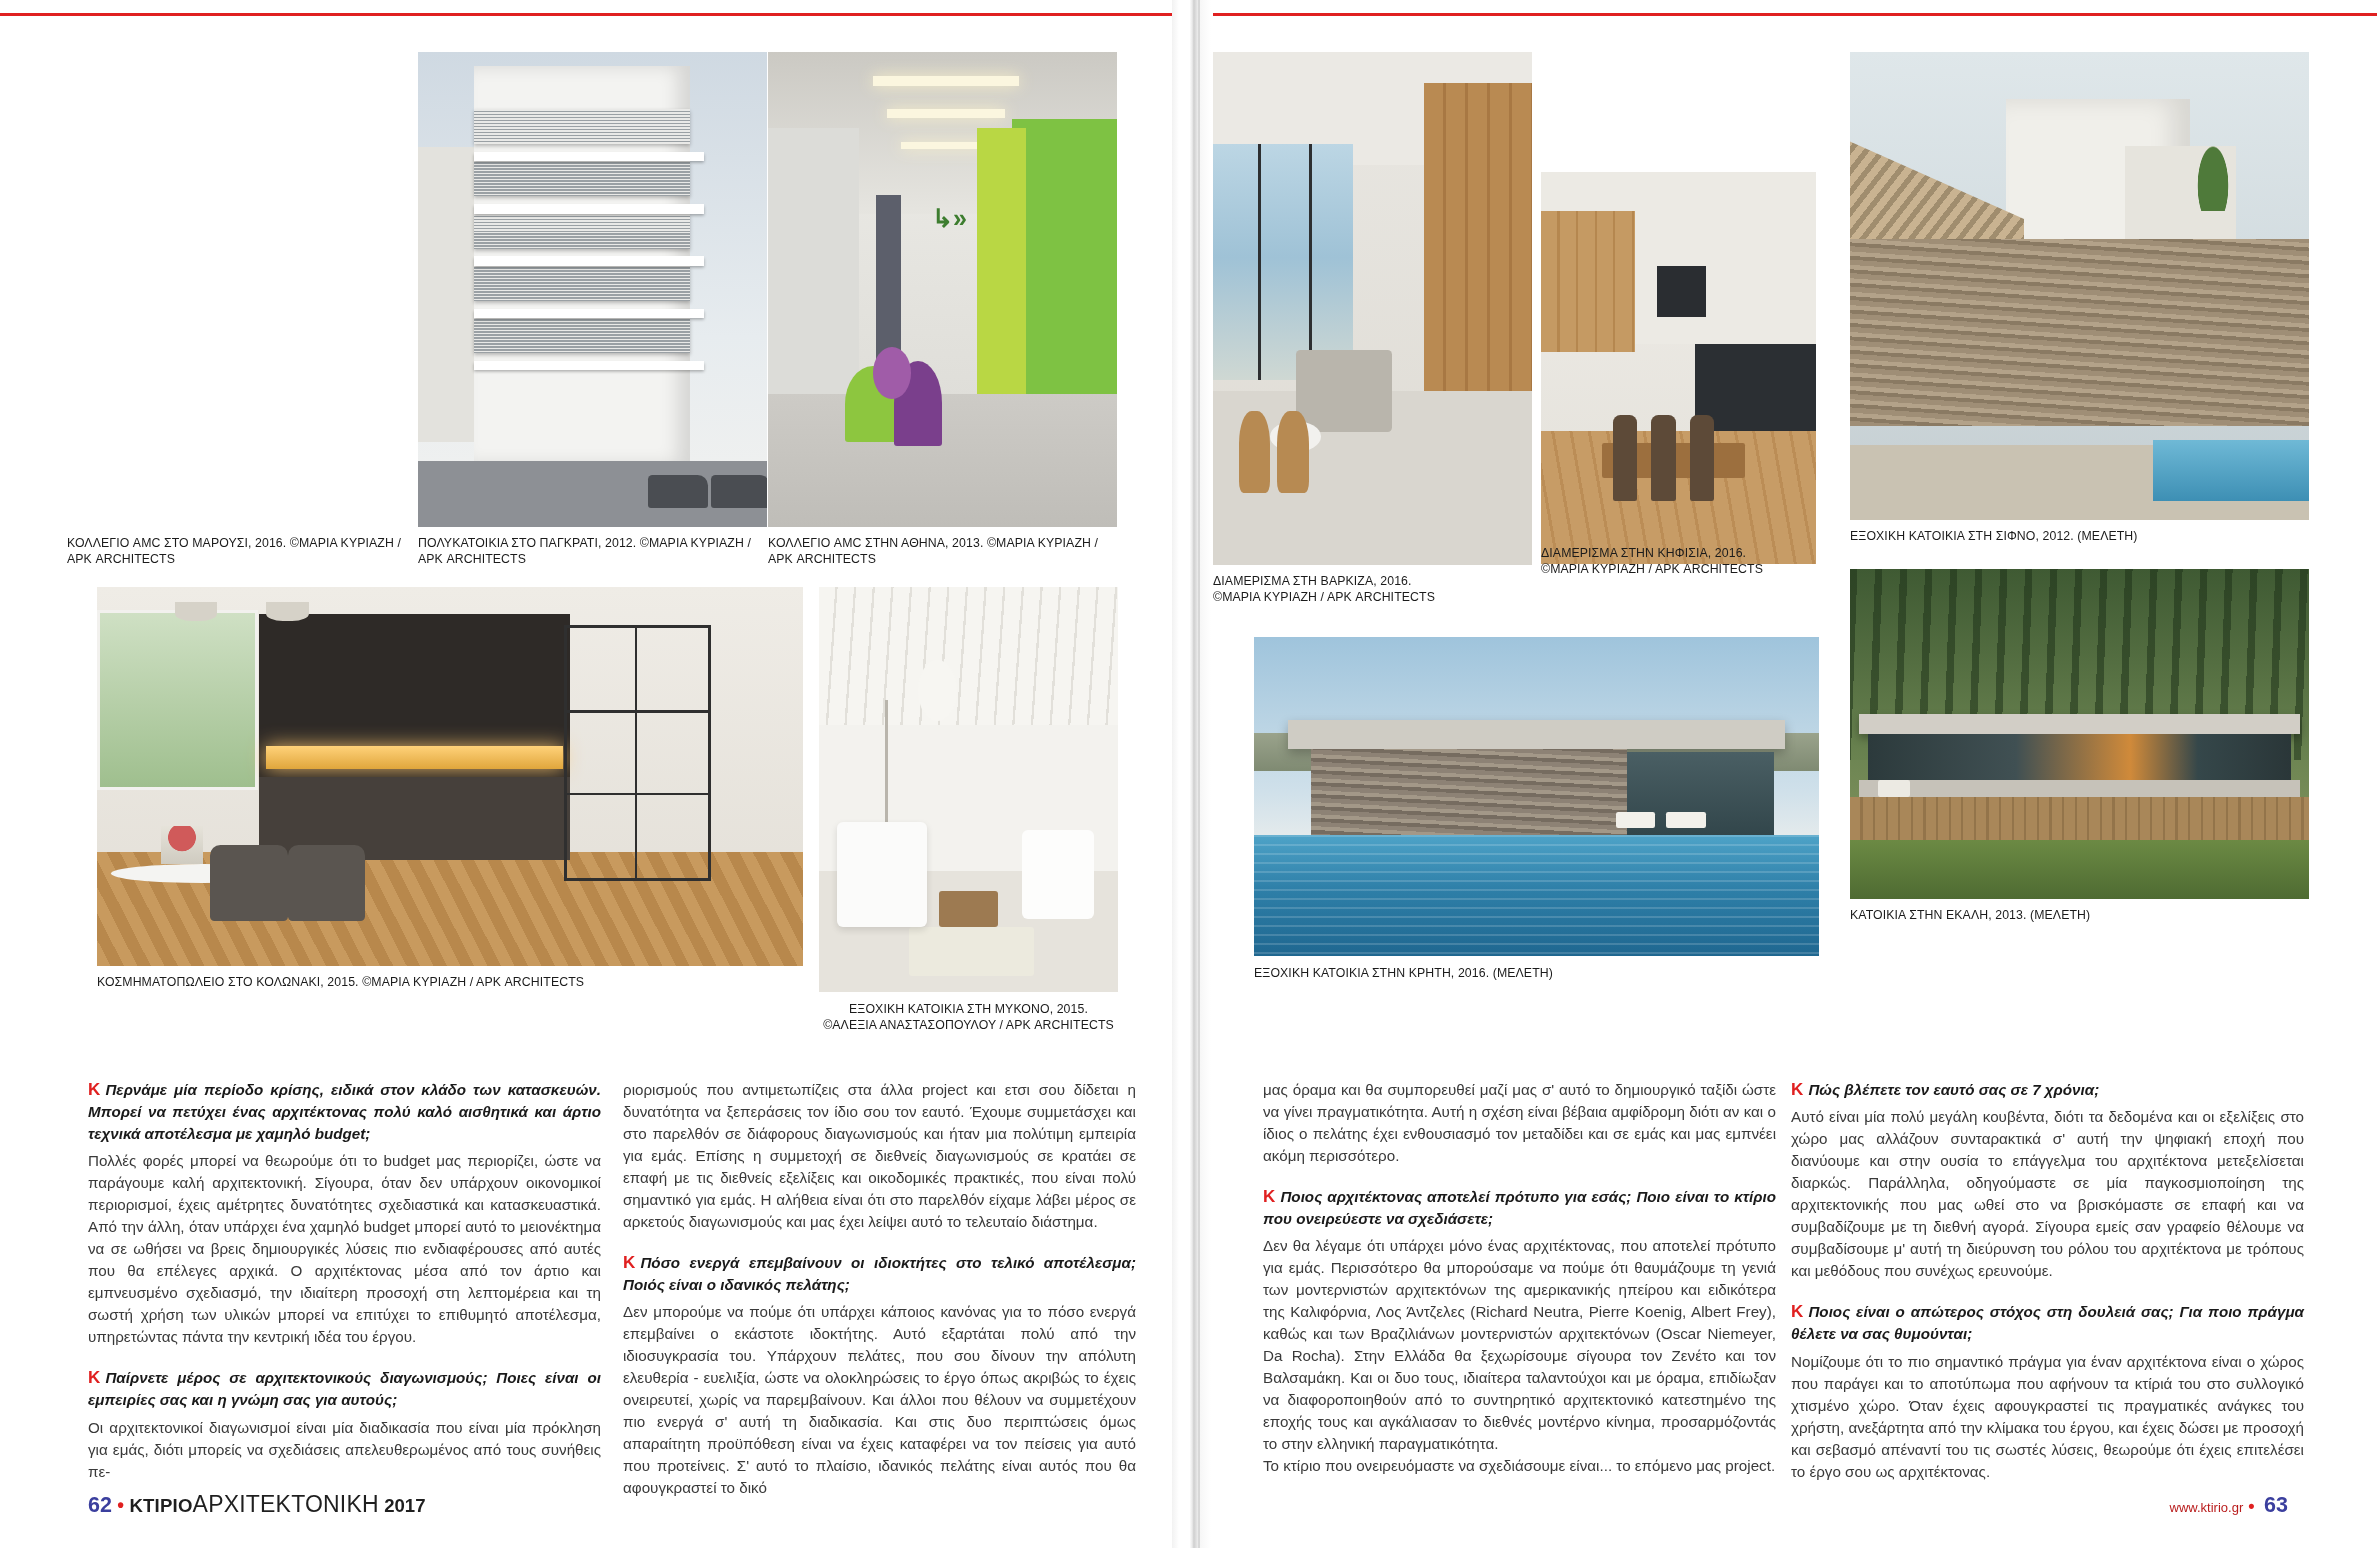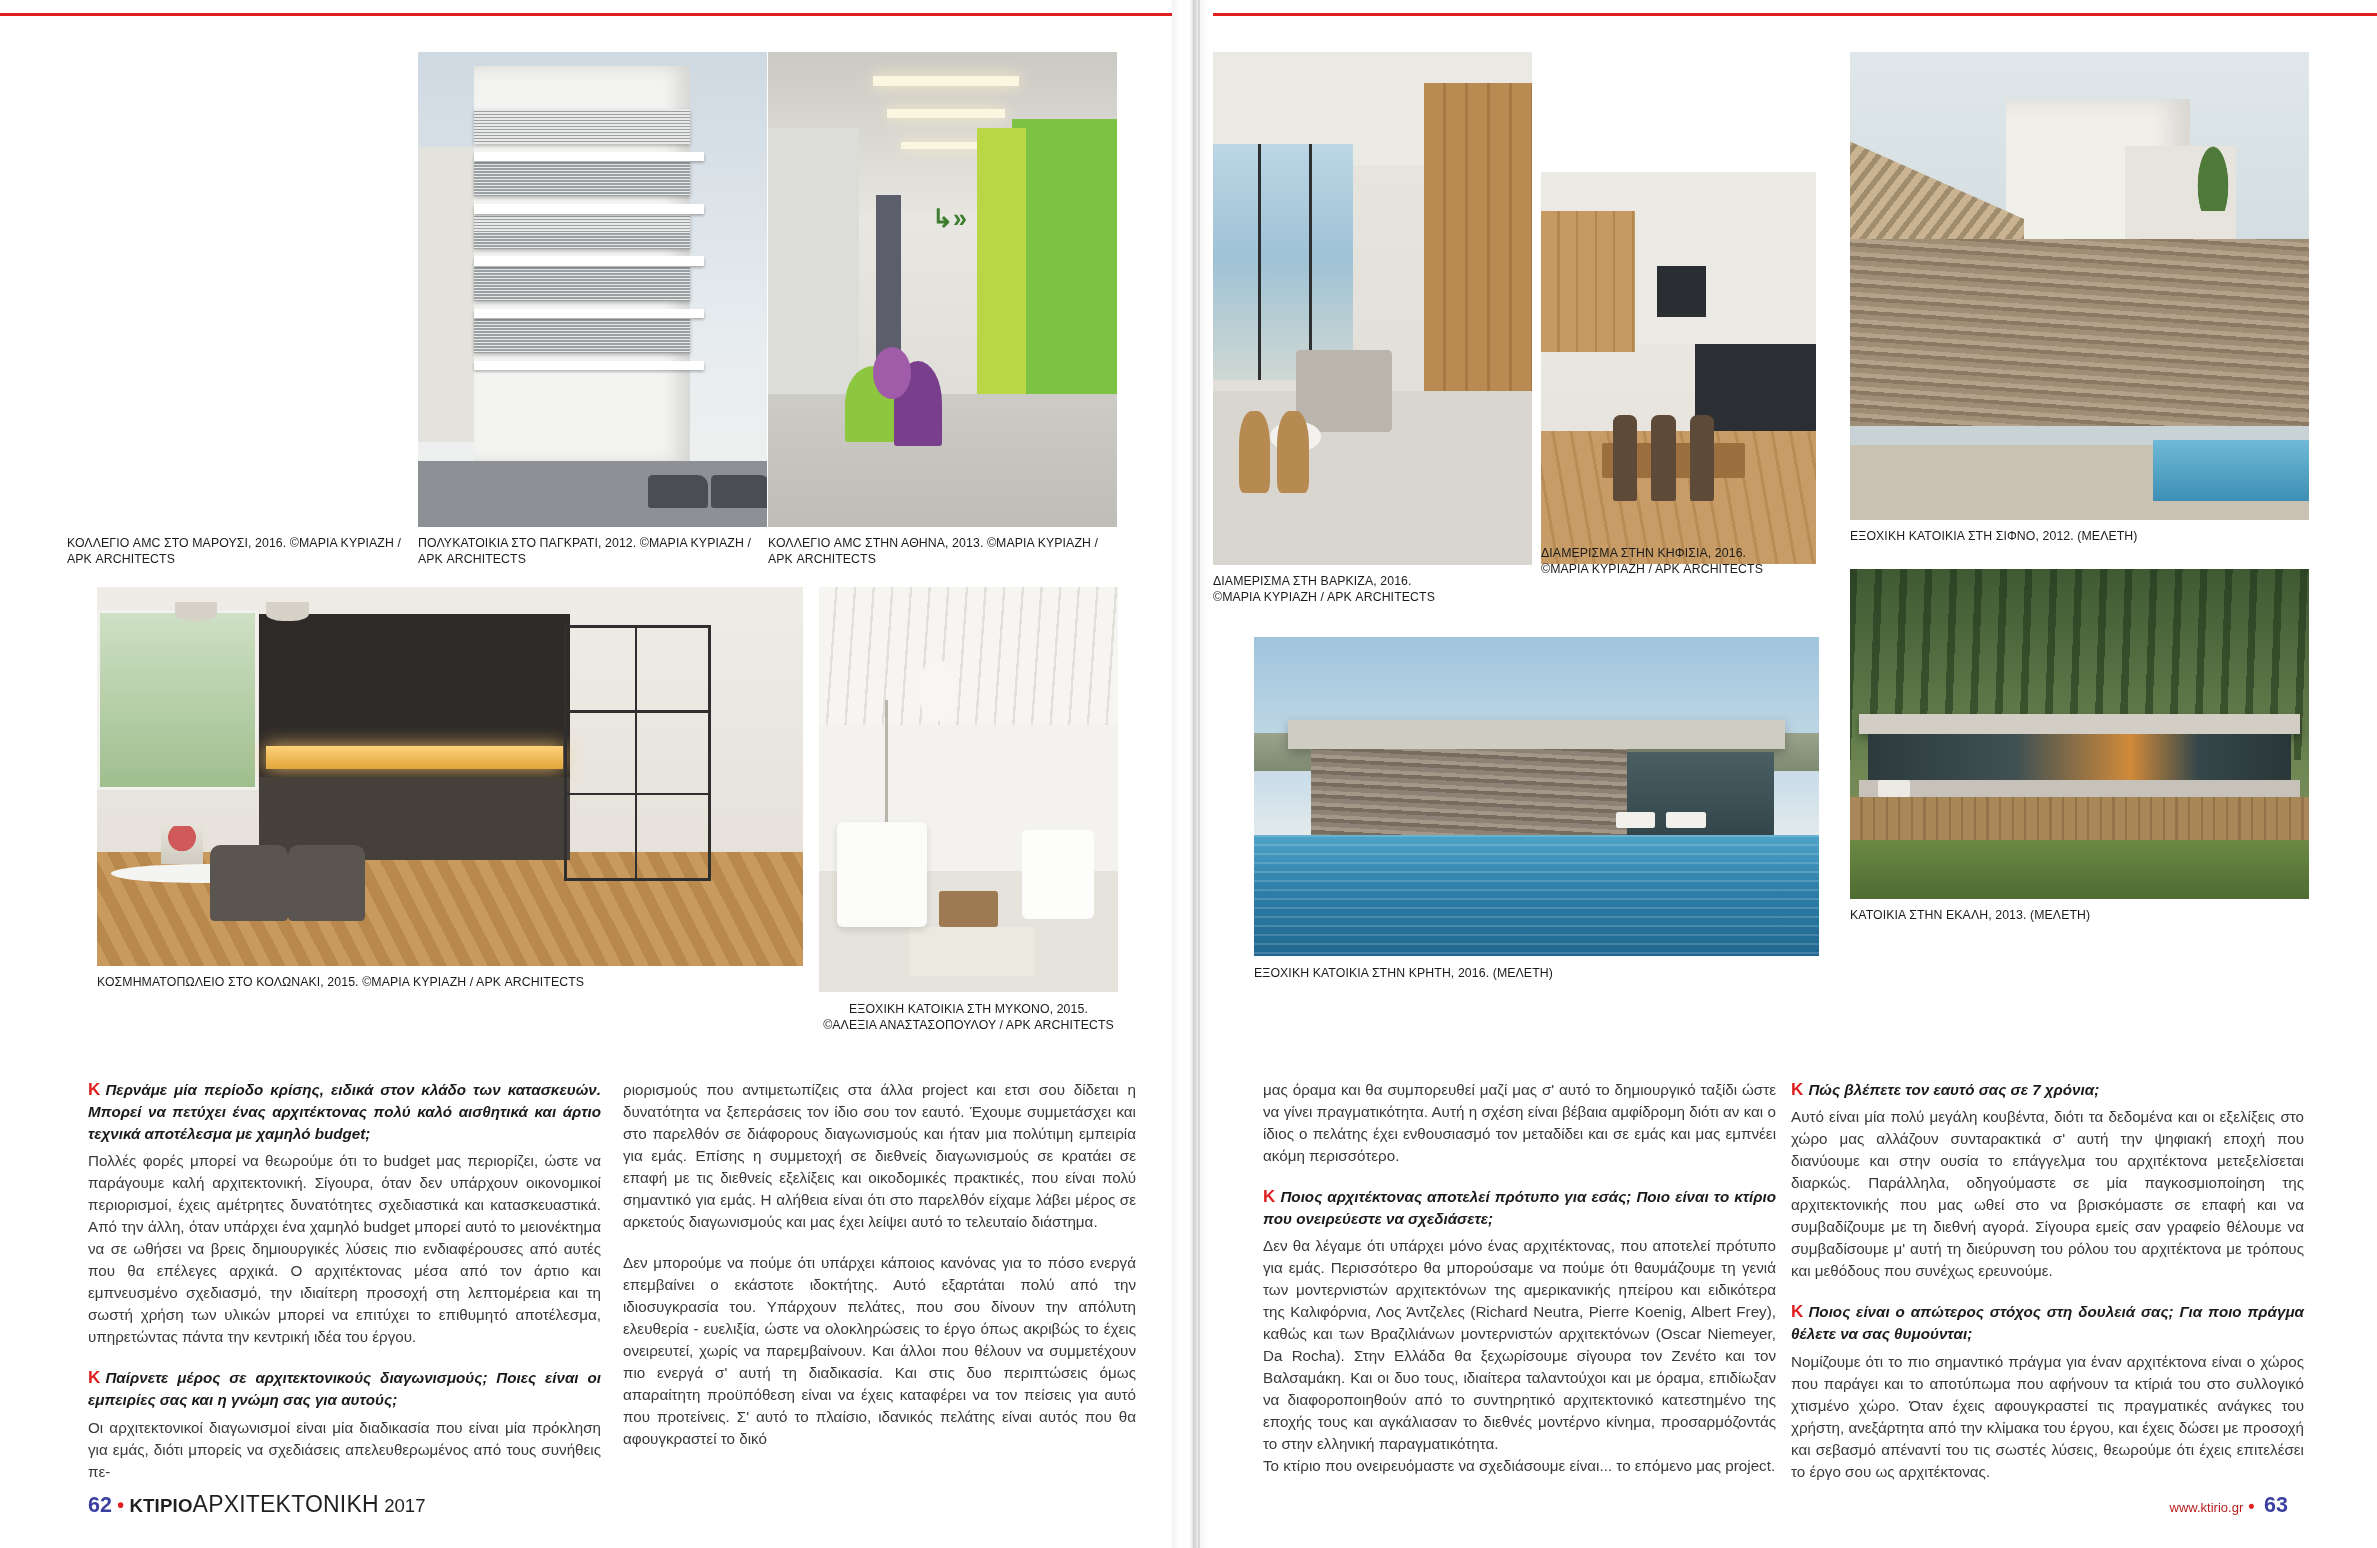--- a/index.html
+++ b/index.html
@@ -30,21 +30,21 @@
   .q{font-style:italic;font-weight:bold;color:#1a1a1a;display:block;margin-bottom:5.2px;}
   .q .kmark{color:#e02020;font-weight:bold;font-style:normal;font-size:17px;margin-right:5.2px;}
   .p{display:block;margin-bottom:19.3px;}
   .p:last-child{margin-bottom:0;}
 
   
   .folio-left{position:absolute;left:88px;bottom:30px;font-size:19.3px;color:#3c3c8c;}
   .folio-left .num{color:#3b3f9e;font-weight:bold;font-size:21.5px;}
   .folio-left .kt{color:#1f1f1f;font-weight:bold;font-size:18.6px;letter-spacing:0.2px;}
   .folio-left .arch{color:#1f1f1f;font-weight:normal;font-size:23px;letter-spacing:0.2px;}
-  .folio-left .yr{color:#1f1f1f;font-weight:normal;font-size:18.6px;}
+  .folio-left .yr{color:#1f1f1f;font-weight:bold;font-size:18.6px;}
   .folio-right{position:absolute;right:89px;bottom:30px;font-size:18px;color:#4a4a8e;}
   .folio-right .site{color:#b91c1c;font-size:13px;}
   .folio-right .num{color:#3b3f9e;font-weight:bold;font-size:21.5px;margin-left:4.5px;}
   .folio-left .dot,.folio-right .dot{color:#e02020;font-weight:bold;}
 
   
   
   .p1 .sky{background:linear-gradient(180deg,#2f78c4 0%,#68a8dc 55%,#a9cbe6 100%);}
   .p1 .bldg{position:absolute;left:18%;top:14%;width:86%;height:62%;
     background:repeating-linear-gradient(177deg,#8d4e28 0px,#8d4e28 2.2px,#5c2f17 2.2px,#5c2f17 4.5px);
@@ -348,20 +348,21 @@
 
   <div class="col" style="left:88px;top:1079px;">
     <span class="q"><span class="kmark">K</span><span>Περνάμε μία περίοδο κρίσης, ειδικά στον κλάδο των κατασκευών. Μπορεί να πετύχει ένας αρχιτέκτονας πολύ καλό αισθητικά και άρτιο τεχνικά αποτέλεσμα με χαμηλό budget;</span></span>
     <span class="p">Πολλές φορές μπορεί να θεωρούμε ότι το budget μας περιορίζει, ώστε να παράγουμε καλή αρχιτεκτονική. Σίγουρα, όταν δεν υπάρχουν οικονομικοί περιορισμοί, έχεις αμέτρητες δυνατότητες σχεδιαστικά και κατασκευαστικά. Από την άλλη, όταν υπάρχει ένα χαμηλό budget μπορεί αυτό το μειονέκτημα να σε ωθήσει να βρεις δημιουργικές λύσεις πιο ενδιαφέρουσες από αυτές που θα επέλεγες αρχικά. Ο αρχιτέκτονας μέσα από τον άρτιο και εμπνευσμένο σχεδιασμό, την ιδιαίτερη προσοχή στη λεπτομέρεια και τη σωστή χρήση των υλικών μπορεί να επιτύχει το επιθυμητό αποτέλεσμα, υπηρετώντας πάντα την κεντρική ιδέα του έργου.</span>
     <span class="q"><span class="kmark">K</span><span>Παίρνετε μέρος σε αρχιτεκτονικούς διαγωνισμούς; Ποιες είναι οι εμπειρίες σας και η γνώμη σας για αυτούς;</span></span>
     <span class="p">Οι αρχιτεκτονικοί διαγωνισμοί είναι μία διαδικασία που είναι μία πρόκληση για εμάς, διότι μπορείς να σχεδιάσεις απελευθερωμένος από τους συνήθεις πε-</span>
   </div>
 
   <div class="col" style="left:623px;top:1079px;">
     <span class="p">ριορισμούς που αντιμετωπίζεις στα άλλα project και ετσι σου δίδεται η δυνατότητα να ξεπεράσεις τον ίδιο σου τον εαυτό. Έχουμε συμμετάσχει και στο παρελθόν σε διάφορους διαγωνισμούς και ήταν μια πολύτιμη εμπειρία για εμάς. Επίσης η συμμετοχή σε διεθνείς διαγωνισμούς σε κρατάει σε επαφή με τις διεθνείς εξελίξεις και οικοδομικές πρακτικές, που είναι πολύ σημαντικό για εμάς. Η αλήθεια είναι ότι στο παρελθόν είχαμε λάβει μέρος σε αρκετούς διαγωνισμούς και μας έχει λείψει αυτό το τελευταίο διάστημα.</span>
+    <span class="q"><span class="kmark">K</span><span>Πόσο ενεργά επεμβαίνουν οι ιδιοκτήτες στο τελικό αποτέλεσμα; Ποιός είναι ο ιδανικός πελάτης;</span></span>
     <span class="p">Δεν μπορούμε να πούμε ότι υπάρχει κάποιος κανόνας για το πόσο ενεργά επεμβαίνει ο εκάστοτε ιδοκτήτης. Αυτό εξαρτάται πολύ από την ιδιοσυγκρασία του. Υπάρχουν πελάτες, που σου δίνουν την απόλυτη ελευθερία - ευελιξία, ώστε να ολοκληρώσεις το έργο όπως ακριβώς το έχεις ονειρευτεί, χωρίς να παρεμβαίνουν. Και άλλοι που θέλουν να συμμετέχουν πιο ενεργά σ' αυτή τη διαδικασία. Και στις δυο περιπτώσεις όμως απαραίτητη προϋπόθεση είναι να έχεις καταφέρει να τον πείσεις για αυτό που προτείνεις. Σ' αυτό το πλαίσιο, ιδανικός πελάτης είναι αυτός που θα αφουγκραστεί το δικό</span>
   </div>
 
   <div class="col" style="left:1263px;top:1079px;">
     <span class="p">μας όραμα και θα συμπορευθεί μαζί μας σ' αυτό το δημιουργικό ταξίδι ώστε να γίνει πραγματικότητα. Αυτή η σχέση είναι βέβαια αμφίδρομη διότι αν και ο ίδιος ο πελάτης έχει ενθουσιασμό τον μεταδίδει και σε εμάς και μας εμπνέει ακόμη περισσότερο.</span>
     <span class="q"><span class="kmark">K</span><span>Ποιος αρχιτέκτονας αποτελεί πρότυπο για εσάς; Ποιο είναι το κτίριο που ονειρεύεστε να σχεδιάσετε;</span></span>
     <span class="p" style="margin-bottom:0">Δεν θα λέγαμε ότι υπάρχει μόνο ένας αρχιτέκτονας, που αποτελεί πρότυπο για εμάς. Περισσότερο θα μπορούσαμε να πούμε ότι θαυμάζουμε τη γενιά των μοντερνιστών αρχιτεκτόνων της αμερικανικής ηπείρου και ειδικότερα της Καλιφόρνια, Λος Άντζελες (Richard Neutra, Pierre Koenig, Albert Frey), καθώς και των Βραζιλιάνων μοντερνιστών αρχιτεκτόνων (Oscar Niemeyer, Da Rocha). Στην Ελλάδα θα ξεχωρίσουμε σίγουρα τον Ζενέτο και τον Βαλσαμάκη. Και οι δυο τους, ιδιαίτερα ταλαντούχοι και με όραμα, επιδίωξαν να διαφοροποιηθούν από το συντηρητικό αρχιτεκτονικό κατεστημένο της εποχής τους και αγκάλιασαν το διεθνές μοντέρνο κίνημα, προσαρμόζοντάς το στην ελληνική παραγματικότητα.</span>
     <span class="p">Το κτίριο που ονειρευόμαστε να σχεδιάσουμε είναι... το επόμενο μας project.</span>
   </div>
 

